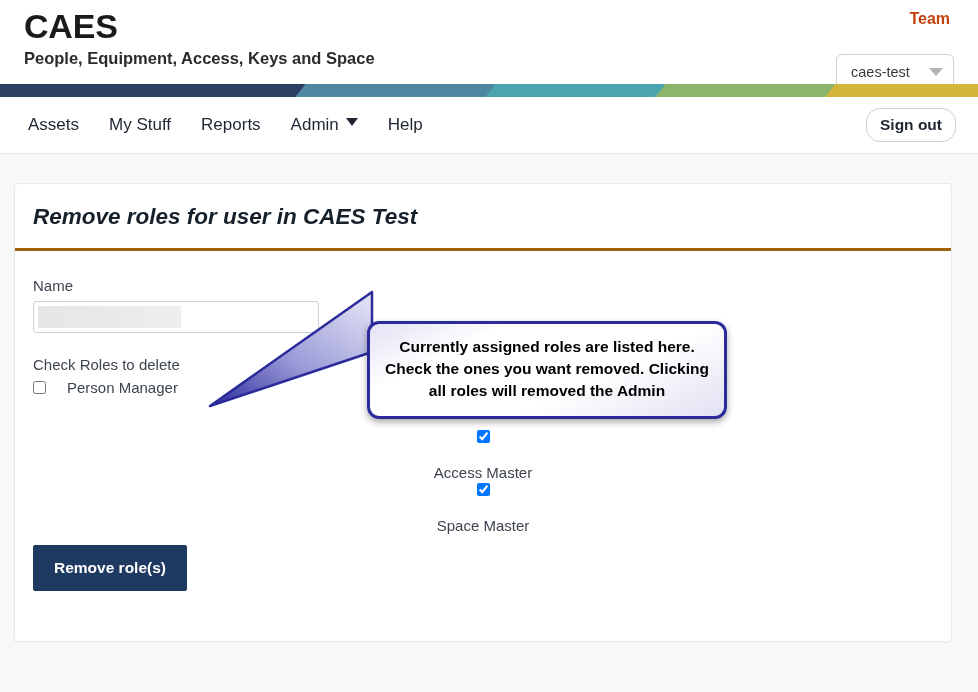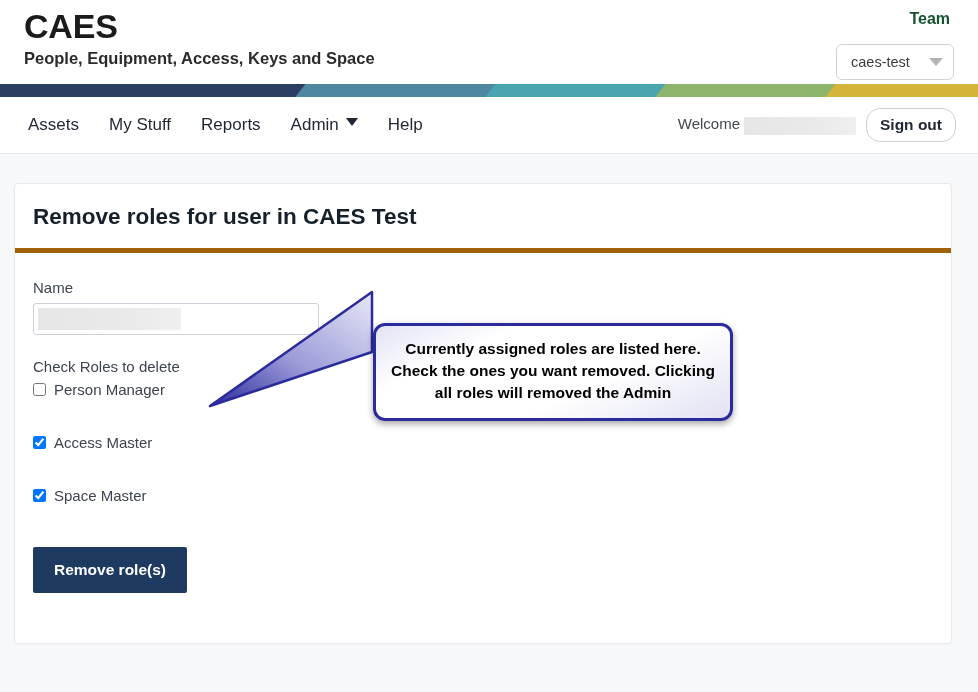--- a/index.html
+++ b/index.html
@@ -43,24 +43,24 @@
   }
   .team-area {
     position: absolute;
     right: 24px;
     top: 8px;
     text-align: right;
   }
   .team-label {
     font-size: 16px;
     font-weight: bold;
-    color: #14532d;
+    color: #c2410c;
     line-height: 22px;
     display: block;
-    margin-bottom: 14px;
+    margin-bottom: 24px;
     margin-right: 4px;
   }
   .team-select {
     width: 118px;
     height: 36px;
     border: 1px solid #d2d2d2;
     border-radius: 6px;
     background: #ffffff;
     display: flex;
     align-items: center;
@@ -173,21 +173,22 @@
     left: 14px;
     top: 183px;
     width: 936px;
     background: #ffffff;
     border: 1px solid #e7e9ec;
     border-radius: 4px;
     box-shadow: 0 1px 2px rgba(0,0,0,0.04);
   }
   .card-header {
     padding: 20px 18px 18px 18px;
-    border-bottom: 5px solid #a16207;
+    border-bottom: 3px solid #a16207;
+    font-style: italic;
   }
   .card-title {
     font-size: 22.5px;
     font-weight: bold;
     color: #16202b;
     margin: 0;
   }
   .card-body {
     padding: 26px 18px 50px 18px;
     position: relative;
@@ -228,24 +229,24 @@
   }
 
   .roles-label {
     font-size: 15px;
     color: #3d4450;
     margin: 23px 0 4px 0;
   }
   .check-row {
     display: flex;
     align-items: center;
-    gap: 8px;
+    gap: 21px;
     height: 20px;
   }
-  .check-row + .check-row { margin-top: 33px; }
+  .check-row + .check-row { margin-top: 33px; flex-direction: column; }
   .check-row input[type=checkbox] {
     margin: 0;
     width: 13px;
     height: 13px;
   }
   .check-label {
     font-size: 15px;
     color: #3d4450;
   }
 
@@ -273,21 +274,20 @@
     border: 3px solid #2b2b9c;
     border-radius: 12px;
     background: linear-gradient(155deg,#e3e3f5 0%,#ffffff 26%,#ffffff 62%,#e1e1f3 100%);
     box-shadow: 0 3px 7px rgba(0,0,0,0.35);
     font-size: 15.5px;
     font-weight: bold;
     color: #000000;
     text-align: center;
     line-height: 22px;
     z-index: 5;
-    margin-left: 6px;
   }
   .callout-pointer {
     position: absolute;
     left: 0;
     top: 0;
     width: 978px;
     height: 692px;
     pointer-events: none;
     z-index: 4;
   }
@@ -330,23 +330,20 @@
     </a>
     <a class="nav-link" href="#">
       <span>Admin</span>
       <span class="nav-caret"></span>
     </a>
     <a class="nav-link" href="#">
       <span>Help</span>
     </a>
   </div>
   <div class="nav-right">
-    <span class="welcome-text">
-      <span>Welcome</span><span class="redact welcome-redact"></span>
-    </span>
     <button class="signout-btn">Sign out</button>
   </div>
 </div>
 
 <div class="card">
   <div class="card-header">
     <div class="card-title">Remove roles for user in CAES Test</div>
   </div>
   <div class="card-body">
 

